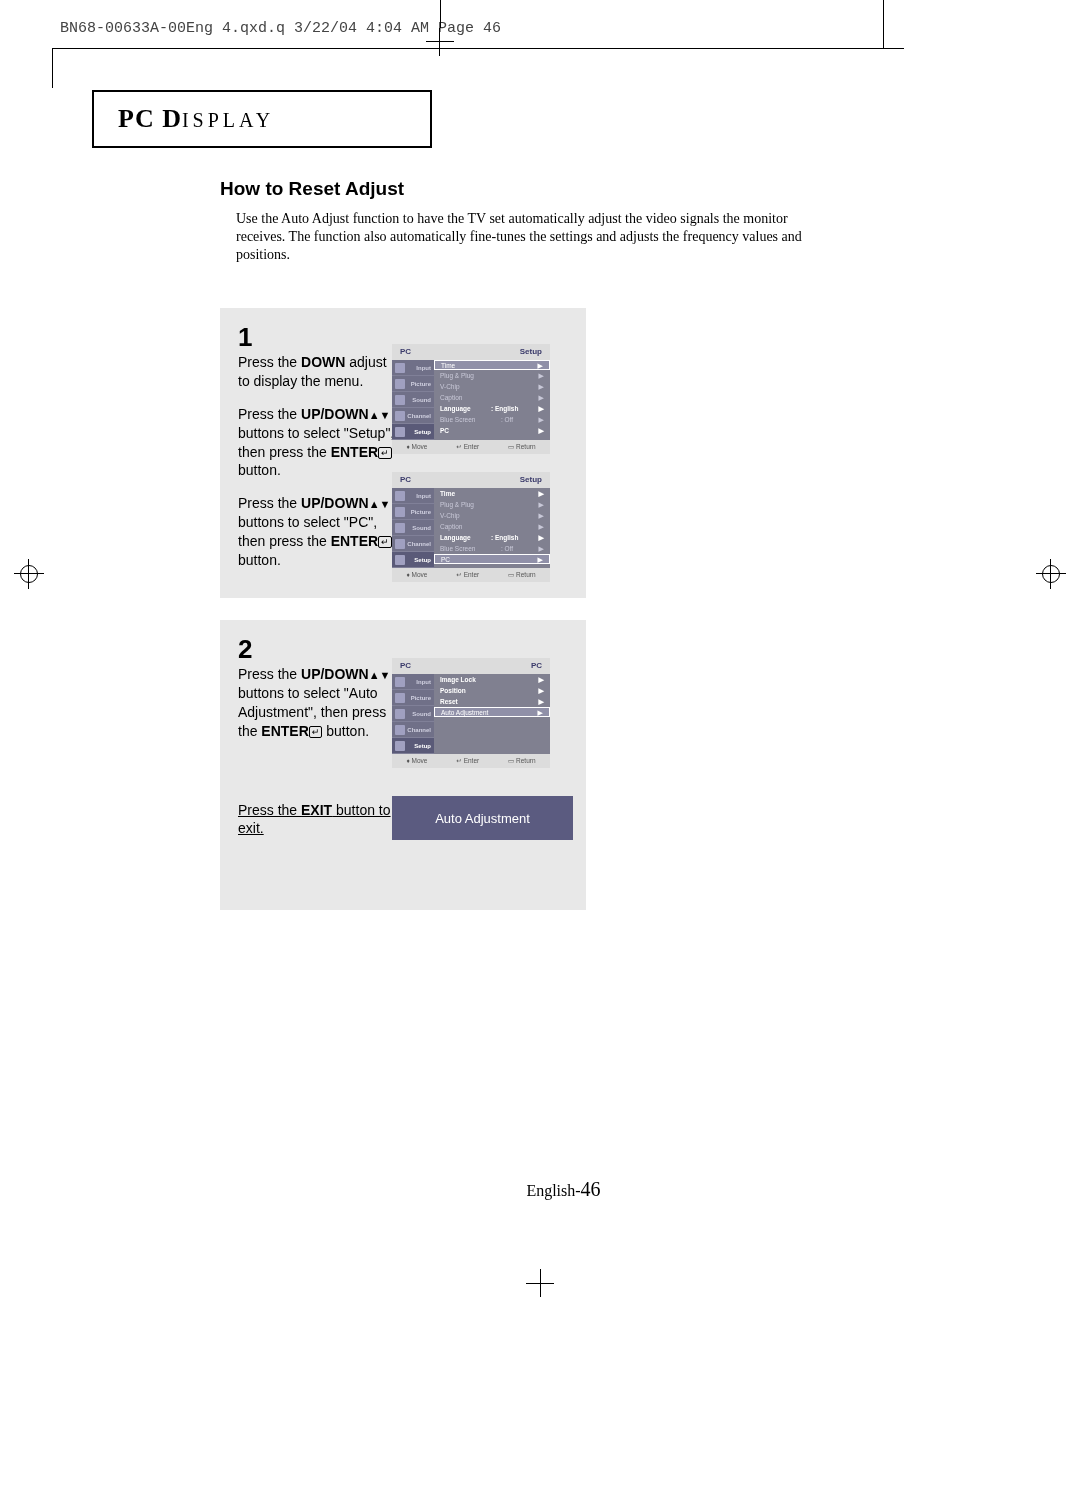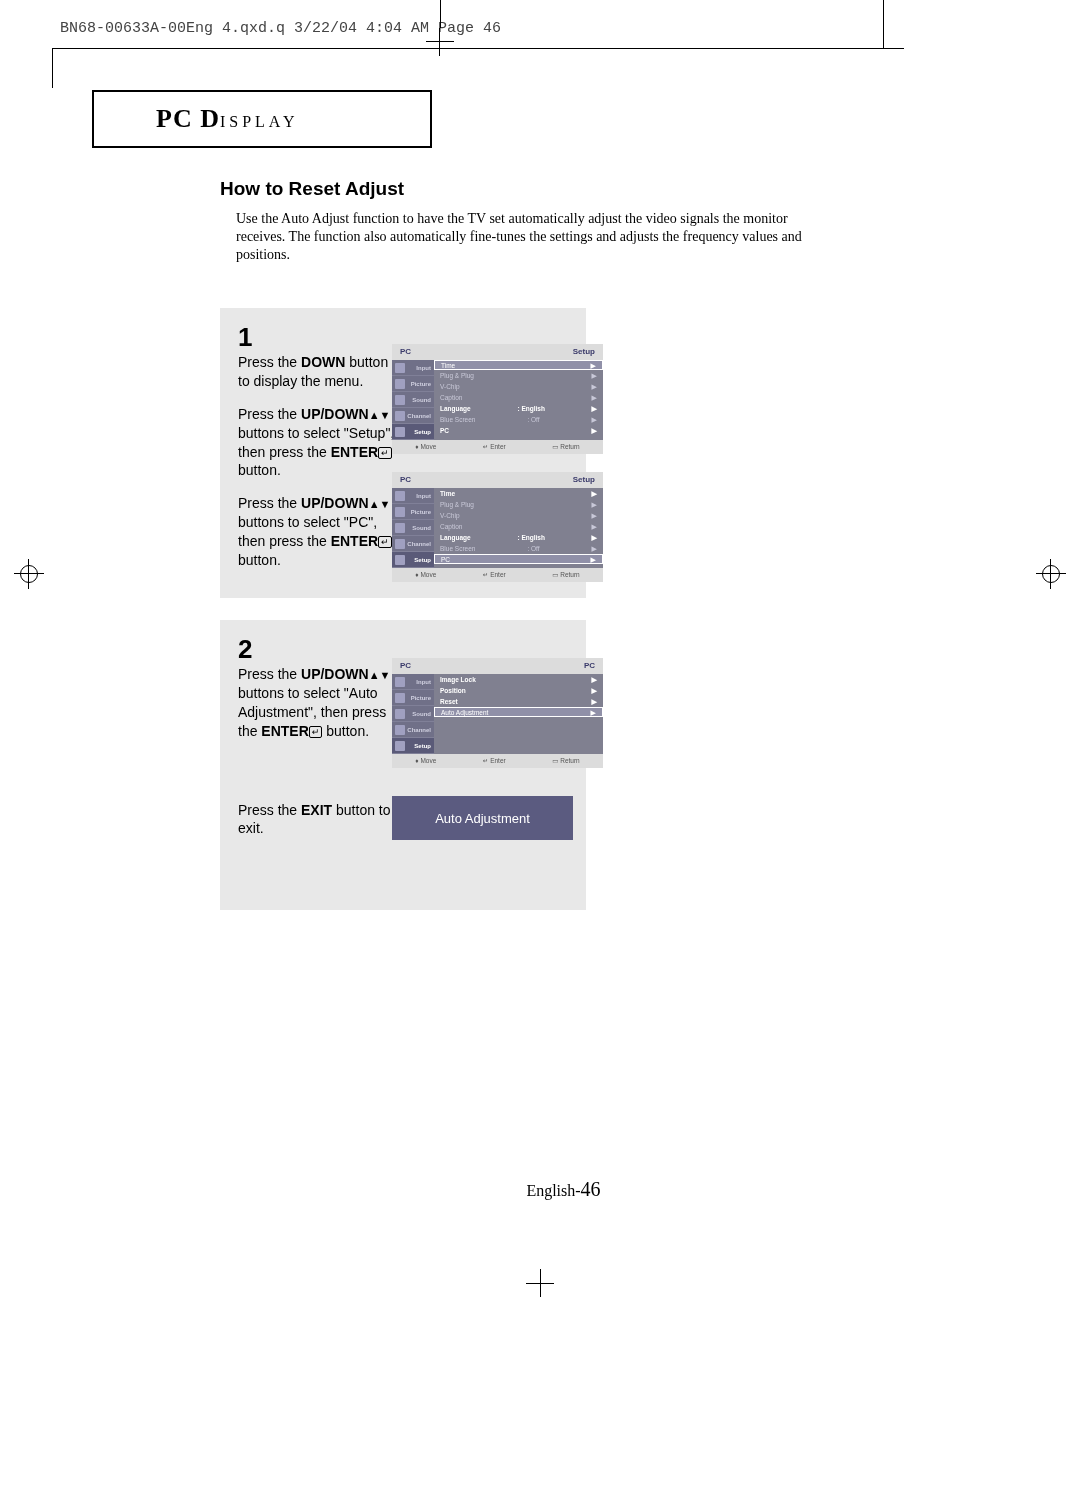--- a/index.html
+++ b/index.html
@@ -17,37 +17,37 @@
   .reg-left::after, .reg-right::after { content: ""; position: absolute; top: 8px; left: -6px; height: 1px; width: 30px; background: #000; }
   .cross-bottom { position: absolute; bottom: 220px; left: 50%; transform: translateX(-50%); }
   .cross-bottom::before { content: ""; position: absolute; left: 0; top: -14px; width: 1px; height: 28px; background: #000; }
   .cross-bottom::after { content: ""; position: absolute; top: 0; left: -14px; height: 1px; width: 28px; background: #000; }
 
   .page-border-top { position: absolute; top: 48px; left: 52px; width: 852px; height: 1px; background: #000; }
   .page-border-left { position: absolute; top: 48px; left: 52px; width: 1px; height: 40px; background: #000; }
   .page-border-right { position: absolute; top: 0; left: 883px; width: 1px; height: 48px; background: #000; }
 
   .section-title-box { position: absolute; top: 90px; left: 92px; border: 2px solid #000; padding: 12px 24px; width: 340px; }
-  .section-title-box span:first-child { font-family: "Times New Roman", serif; font-size: 26px; font-weight: bold; letter-spacing: 1px; margin-left: 38px; }
-  .section-title-box span:last-child { font-family: "Times New Roman", serif; font-size: 16px; letter-spacing: 4px; font-variant: small-caps; }
+  .section-title-box span:first-child { font-family: "Times New Roman", serif; font-size: 26px; font-weight: bold; letter-spacing: 1px; }
+  .section-title-box span:last-child { font-family: "Times New Roman", serif; font-size: 20px; letter-spacing: 4px; font-variant: small-caps; }
 
   .subtitle { position: absolute; top: 178px; left: 220px; font-weight: bold; font-size: 19px; }
   .body-text { position: absolute; top: 210px; left: 236px; width: 590px; font-family: Liberation Serif, serif; font-size: 14px; line-height: 1.3; }
 
   .step-box { position: absolute; left: 220px; width: 366px; background: #e8e8e8; padding: 14px 18px 18px 18px; }
   .step1 { top: 308px; height: 290px; }
   .step2 { top: 620px; height: 290px; }
   .step-num { font-family: Arial; font-size: 26px; font-weight: bold; }
   .step-text { font-size: 14px; line-height: 1.35; }
   .step-text p { margin-bottom: 14px; }
   .step-text b { font-weight: bold; }
   .arrow-icon { font-size: 11px; display: inline-block; vertical-align: middle; }
   .enter-icon { display: inline-block; border: 1px solid #000; border-radius: 2px; font-size: 9px; padding: 0 2px; line-height: 10px; vertical-align: middle; }
 
-  .osd { position: absolute; left: 392px; width: 211px; font-family: Arial; font-size: 8px; color: #fff; }
+  .osd { position: absolute; left: 392px; width: 158px; font-family: Arial; font-size: 8px; color: #fff; }
   .osd1 { top: 344px; }
   .osd2 { top: 472px; }
   .osd3 { top: 658px; }
   .osd-header { background: #dcdcdc; color: #3a3a6a; font-weight: bold; height: 16px; line-height: 16px; padding: 0 8px; display: flex; justify-content: space-between; }
   .osd-body { display: flex; }
   .osd-sidebar { width: 42px; background: #707088; }
   .osd-sideitem { height: 16px; line-height: 16px; font-size: 6px; text-align: right; padding-right: 3px; border-bottom: 1px solid #808098; color: #d0d0e0; font-weight: bold; position: relative; }
   .osd-sideitem .sicon { position: absolute; left: 3px; top: 3px; width: 10px; height: 10px; background: #a0a0c0; border-radius: 1px; }
   .osd-sideitem.active { background: #5a5a78; color: #fff; }
   .osd-main { flex: 1; background: #808090; }
@@ -82,31 +82,31 @@
 <div class="section-title-box">
   <span>PC D</span><span>ISPLAY</span>
 </div>
 
 <div class="subtitle">How to Reset Adjust</div>
 <div class="body-text">Use the Auto Adjust function to have the TV set automatically adjust the video signals the monitor receives. The function also automatically fine-tunes the settings and adjusts the frequency values and positions.</div>
 
 <div class="step-box step1">
   <div class="step-num">1</div>
   <div class="step-text" style="width:160px;">
-    <p><span>Press the </span><b>DOWN</b><span> button to display the menu.</span></p>
+    <p><span>Press the </span><b>DOWN</b><span> adjust to display the menu.</span></p>
     <p><span>Press the </span><b>UP/DOWN</b><span class="arrow-icon">▲</span><span class="arrow-icon">▼</span><span> buttons to select "Setup", then press the </span><b>ENTER</b><span class="enter-icon">↵</span><span> button.</span></p>
     <p><span>Press the </span><b>UP/DOWN</b><span class="arrow-icon">▲</span><span class="arrow-icon">▼</span><span> buttons to select "PC", then press the </span><b>ENTER</b><span class="enter-icon">↵</span><span> button.</span></p>
   </div>
 </div>
 
 <div class="step-box step2">
   <div class="step-num">2</div>
   <div class="step-text" style="width:160px;">
     <p><span>Press the </span><b>UP/DOWN</b><span class="arrow-icon">▲</span><span class="arrow-icon">▼</span><span> buttons to select "Auto Adjustment", then press the </span><b>ENTER</b><span class="enter-icon">↵</span><span> button.</span></p>
-    <p style="margin-top:60px;"><span>Press the </span><b>EXIT</b><span> button to exit.</span></p>
+    <p style="margin-top:60px;text-decoration:underline;"><span>Press the </span><b>EXIT</b><span> button to exit.</span></p>
   </div>
 </div>
 
 <div class="osd osd1">
   <div class="osd-header">
       <span>PC</span>
       <span>Setup</span>
     </div>
   <div class="osd-body">
     <div class="osd-sidebar" id="side1">

